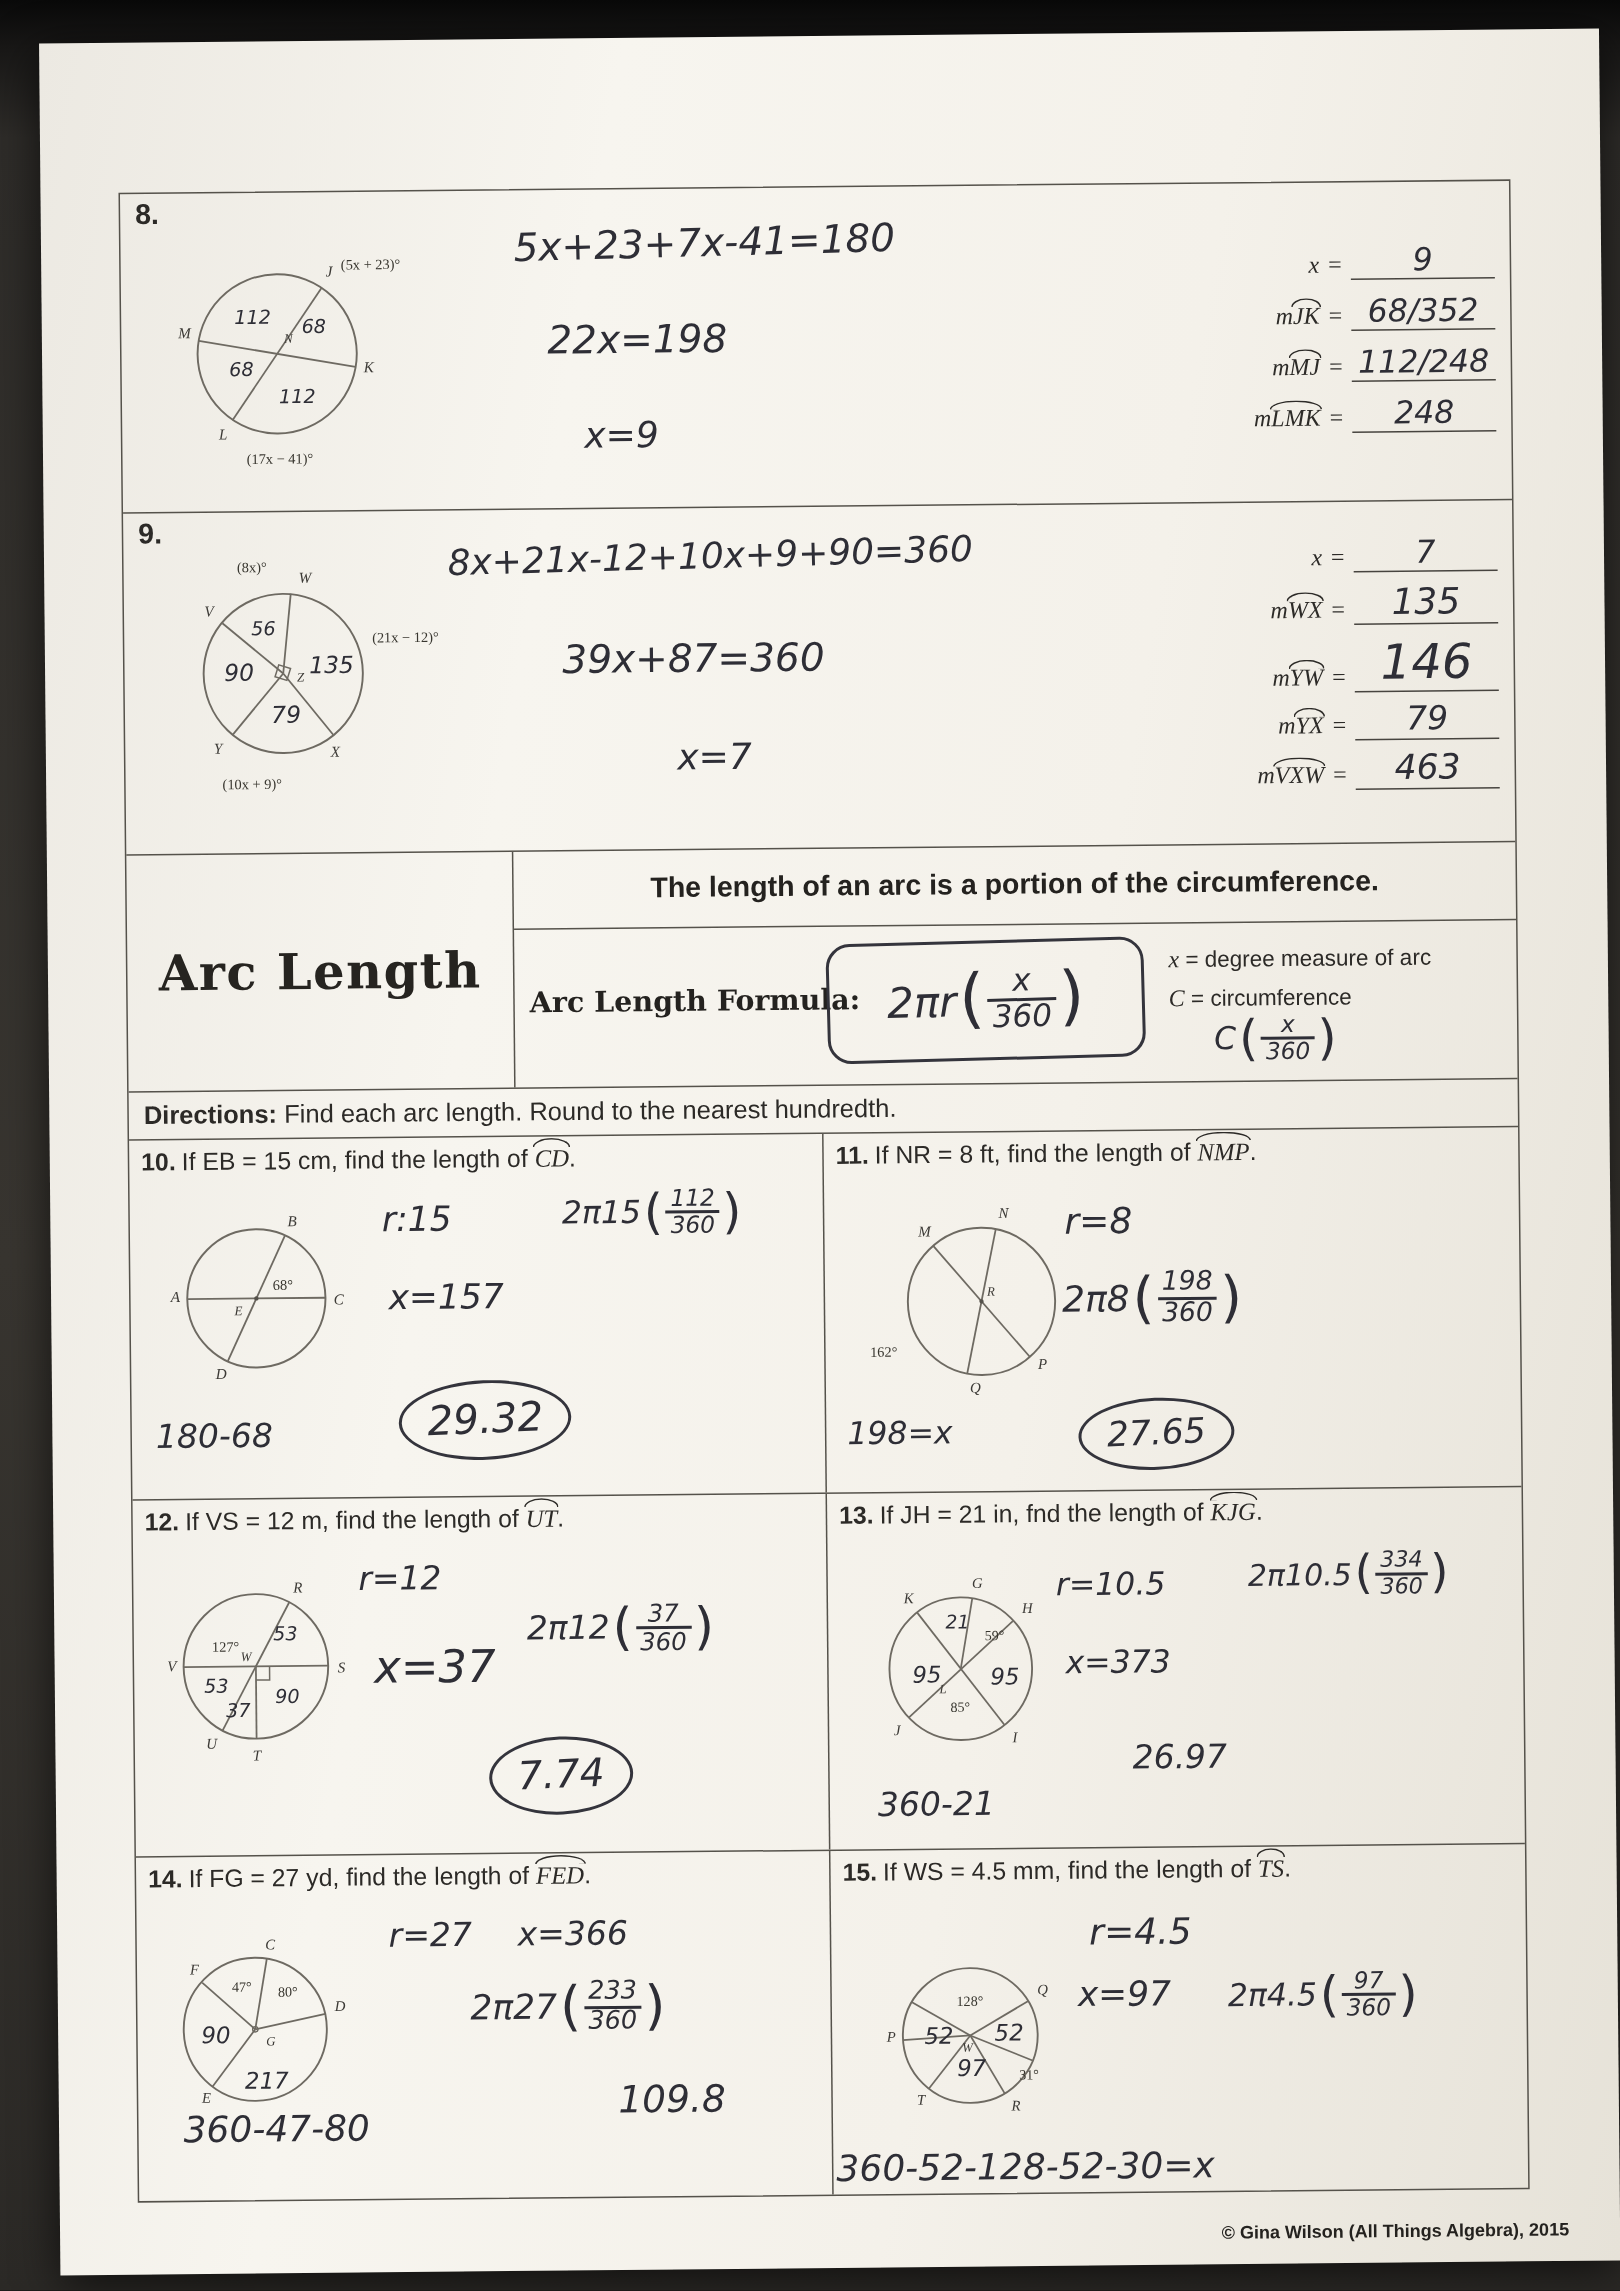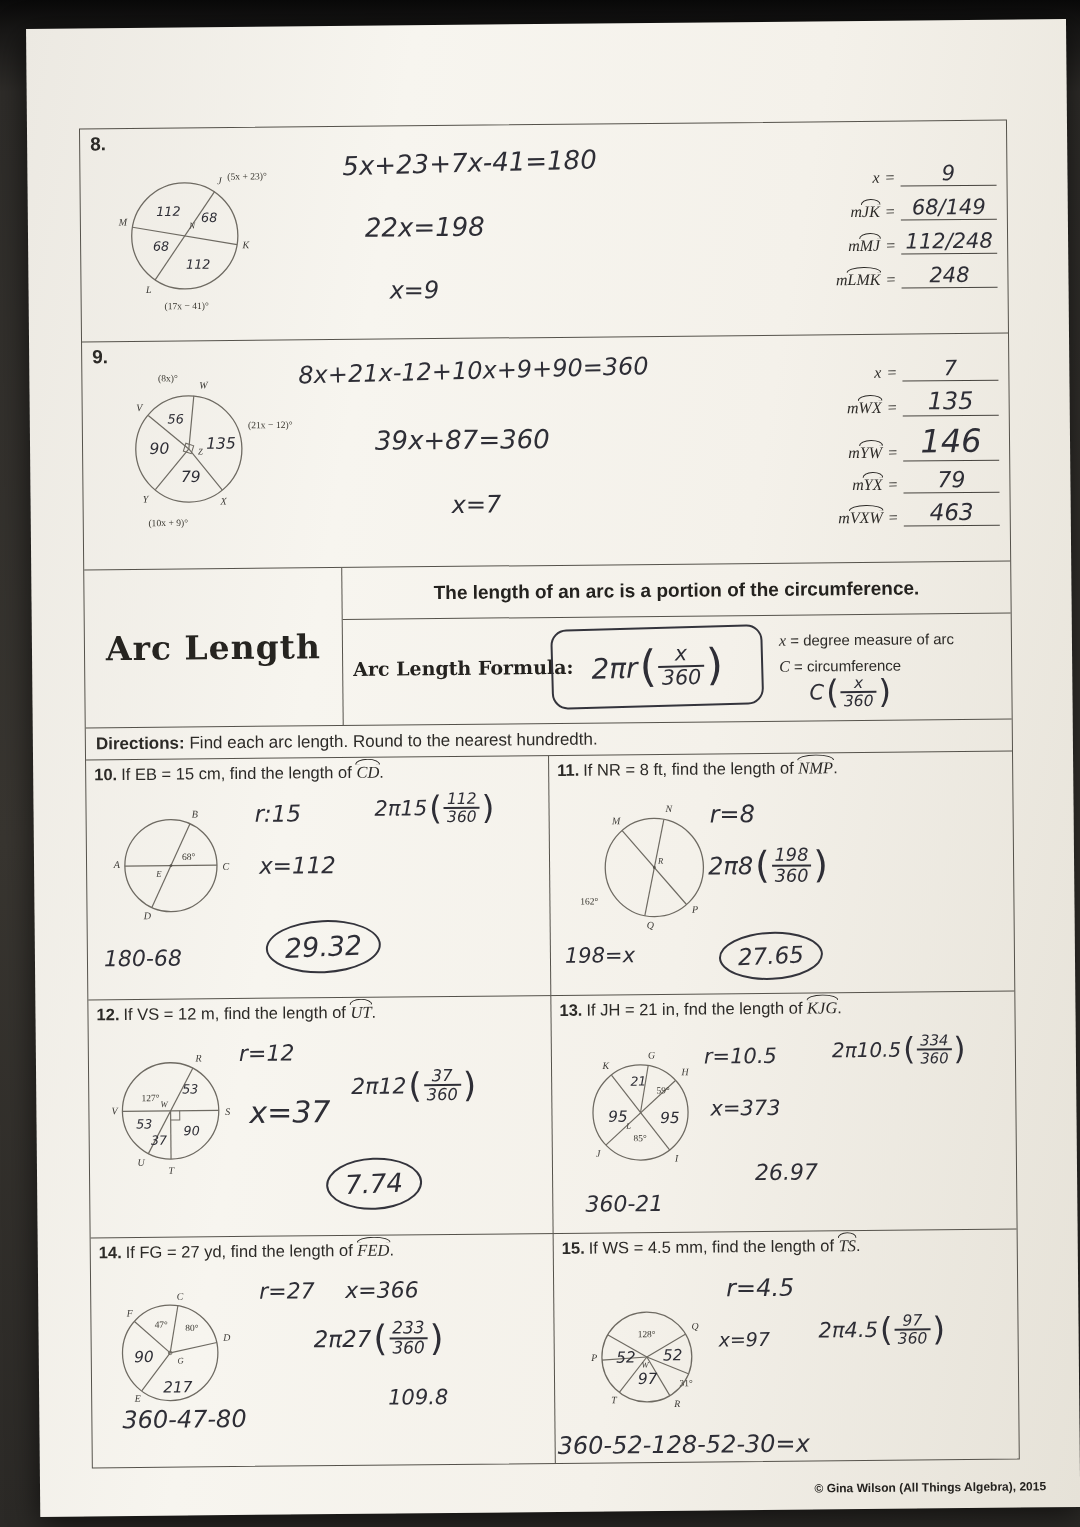--- a/index.html
+++ b/index.html
@@ -107,21 +107,21 @@
         <span class="hw hwpos" style="left:308px;top:150px;font-size:24px">x=9</span>
         <div class="anscol" style="top:40px">
           <div class="ansrow">
             <span class="mlbl"><span>x</span></span>
             <span class="eq">=</span>
             <span class="blank"><span class="hw">9</span></span>
           </div>
           <div class="ansrow">
             <span class="mlbl"><span>m</span><span class="arc">JK</span></span>
             <span class="eq">=</span>
-            <span class="blank"><span class="hw">68/149</span></span>
+            <span class="blank"><span class="hw">68/352</span></span>
           </div>
           <div class="ansrow">
             <span class="mlbl"><span>m</span><span class="arc">MJ</span></span>
             <span class="eq">=</span>
             <span class="blank"><span class="hw">112/248</span></span>
           </div>
           <div class="ansrow">
             <span class="mlbl"><span>m</span><span class="arc">LMK</span></span>
             <span class="eq">=</span>
             <span class="blank"><span class="hw">248</span></span>
@@ -244,21 +244,21 @@
             <span class="hw formula" style="font-size:21px">
                 <span>2π15</span>
                 <span class="paren">(</span>
                 <span class="frac">
                   <span class="fnum">112</span>
                   <span class="fden">360</span>
                 </span>
                 <span class="paren">)</span>
               </span>
           </span>
-          <span class="hw hwpos" style="left:172px;top:94px;font-size:23px">x=112</span>
+          <span class="hw hwpos" style="left:172px;top:94px;font-size:23px">x=157</span>
           <span class="hw hwpos" style="left:16px;top:186px;font-size:22px">180-68</span>
           <span class="hw hwpos circ" style="left:178px;top:162px;font-size:27px">29.32</span>
         </div>
         <div class="half">
           <div class="phead">
             <span class="pnum">11.</span><span>If NR = 8 ft, find the length of </span><span class="arc">NMP</span><span>.</span>
           </div>
           <svg style="left:24px;top:38px" width="155" height="150" viewBox="0 0 170 165">
             <circle class="cir" cx="88" cy="82" r="54"></circle>
             <line class="ln" x1="53" y1="41" x2="123" y2="123"></line>
@@ -393,21 +393,21 @@
             <span class="hw formula" style="font-size:23px">
                 <span>2π27</span>
                 <span class="paren">(</span>
                 <span class="frac">
                   <span class="fnum">233</span>
                   <span class="fden">360</span>
                 </span>
                 <span class="paren">)</span>
               </span>
           </span>
-          <span class="hw hwpos" style="left:296px;top:150px;font-size:21px">109.8</span>
+          <span class="hw hwpos" style="left:320px;top:150px;font-size:25px">109.8</span>
           <span class="hw hwpos" style="left:30px;top:168px;font-size:24px">360-47-80</span>
         </div>
         <div class="half">
           <div class="phead">
             <span class="pnum">15.</span><span>If WS = 4.5 mm, find the length of </span><span class="arc">TS</span><span>.</span>
           </div>
           <svg style="left:18px;top:52px" width="158" height="142" viewBox="0 0 175 158">
             <circle class="cir" cx="82" cy="80" r="50"></circle>
             <line class="ln" x1="82" y1="80" x2="39" y2="55"></line>
             <line class="ln" x1="82" y1="80" x2="125" y2="55"></line>
@@ -420,21 +420,21 @@
             <text class="hb" x="100" y="84">52</text>
             <text class="hb" x="72" y="110">97</text>
             <text class="pa" x="118" y="113">31°</text>
             <text class="pts" x="76" y="92">W</text>
             <text class="pt" x="20" y="84">P</text>
             <text class="pt" x="132" y="50">Q</text>
             <text class="pt" x="42" y="131">T</text>
             <text class="pt" x="112" y="136">R</text>
           </svg>
           <span class="hw hwpos" style="left:172px;top:42px;font-size:24px">r=4.5</span>
-          <span class="hw hwpos" style="left:164px;top:96px;font-size:19px">x=97</span>
+          <span class="hw hwpos" style="left:164px;top:85px;font-size:23px">x=97</span>
           <span class="hwpos" style="left:264px;top:82px">
             <span class="hw formula" style="font-size:21px">
                 <span>2π4.5</span>
                 <span class="paren">(</span>
                 <span class="frac">
                   <span class="fnum">97</span>
                   <span class="fden">360</span>
                 </span>
                 <span class="paren">)</span>
               </span>

